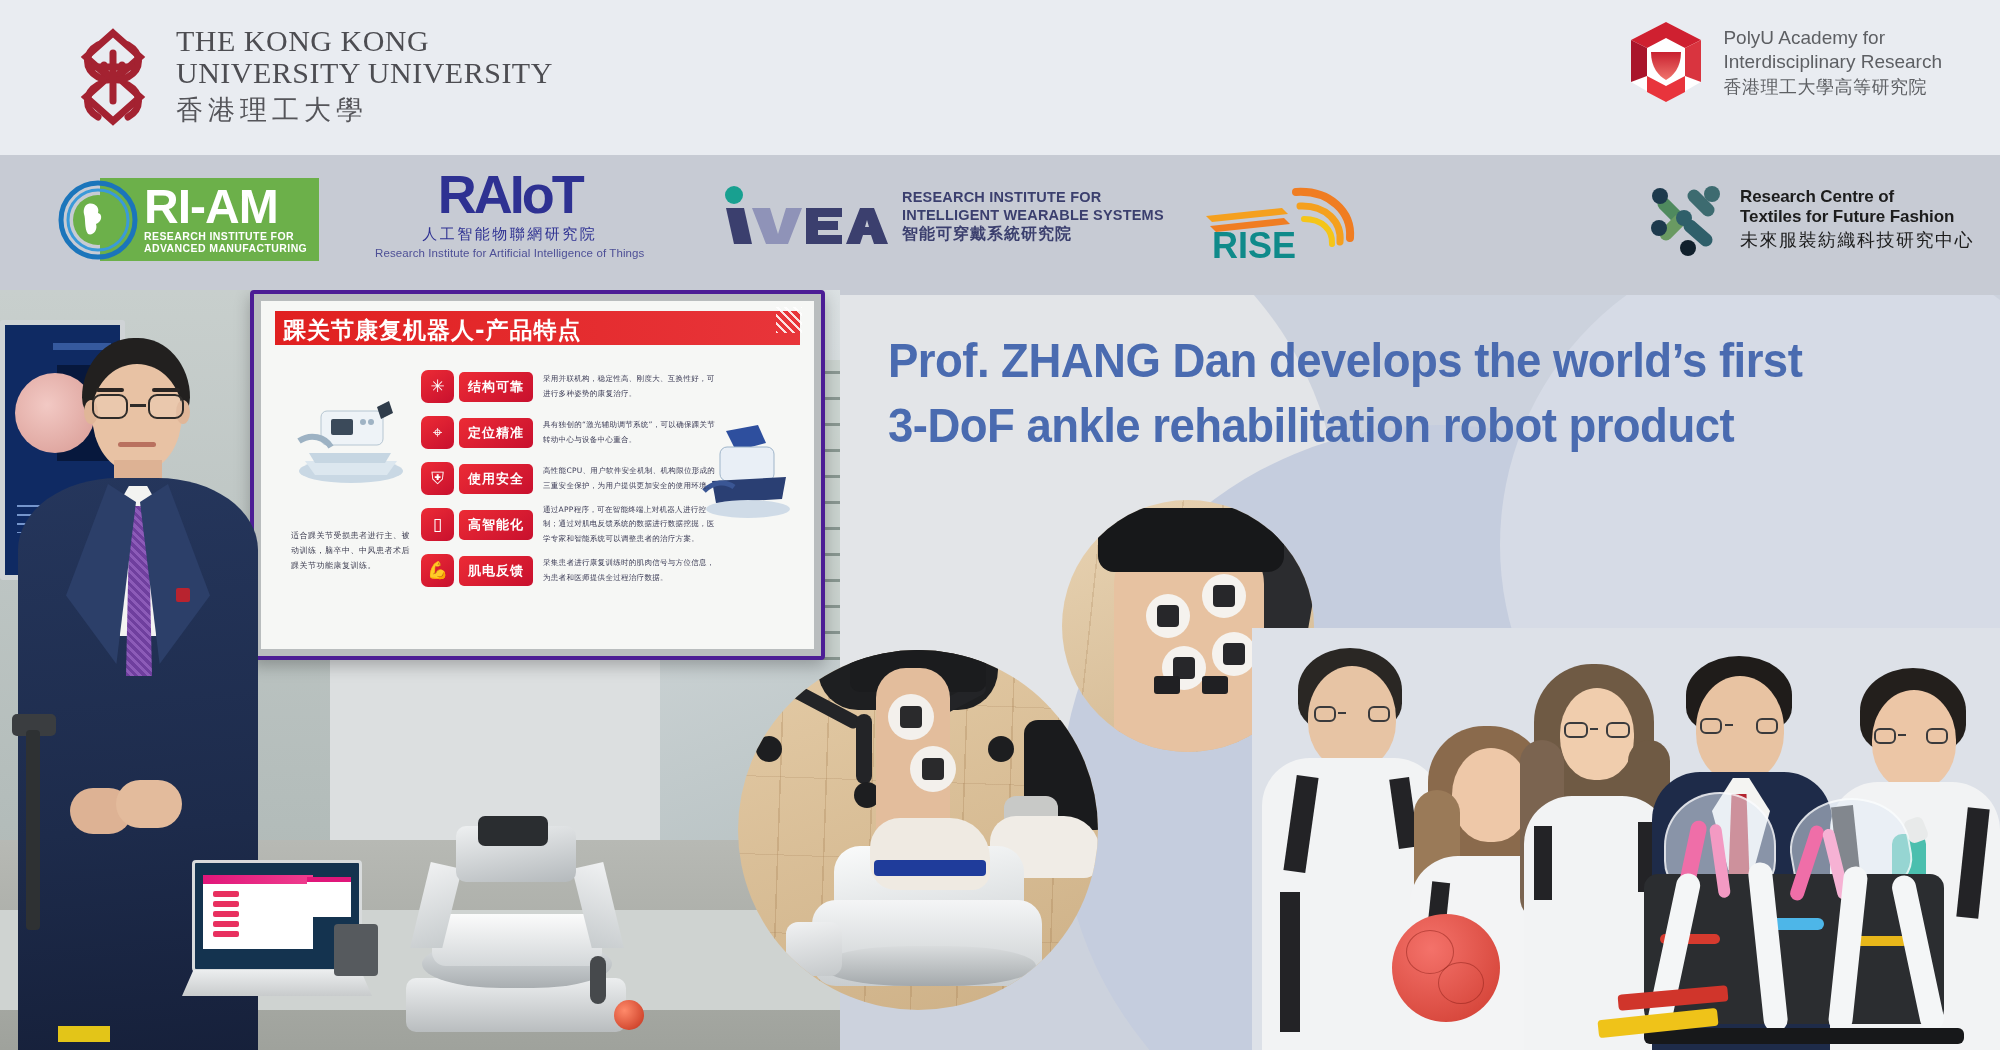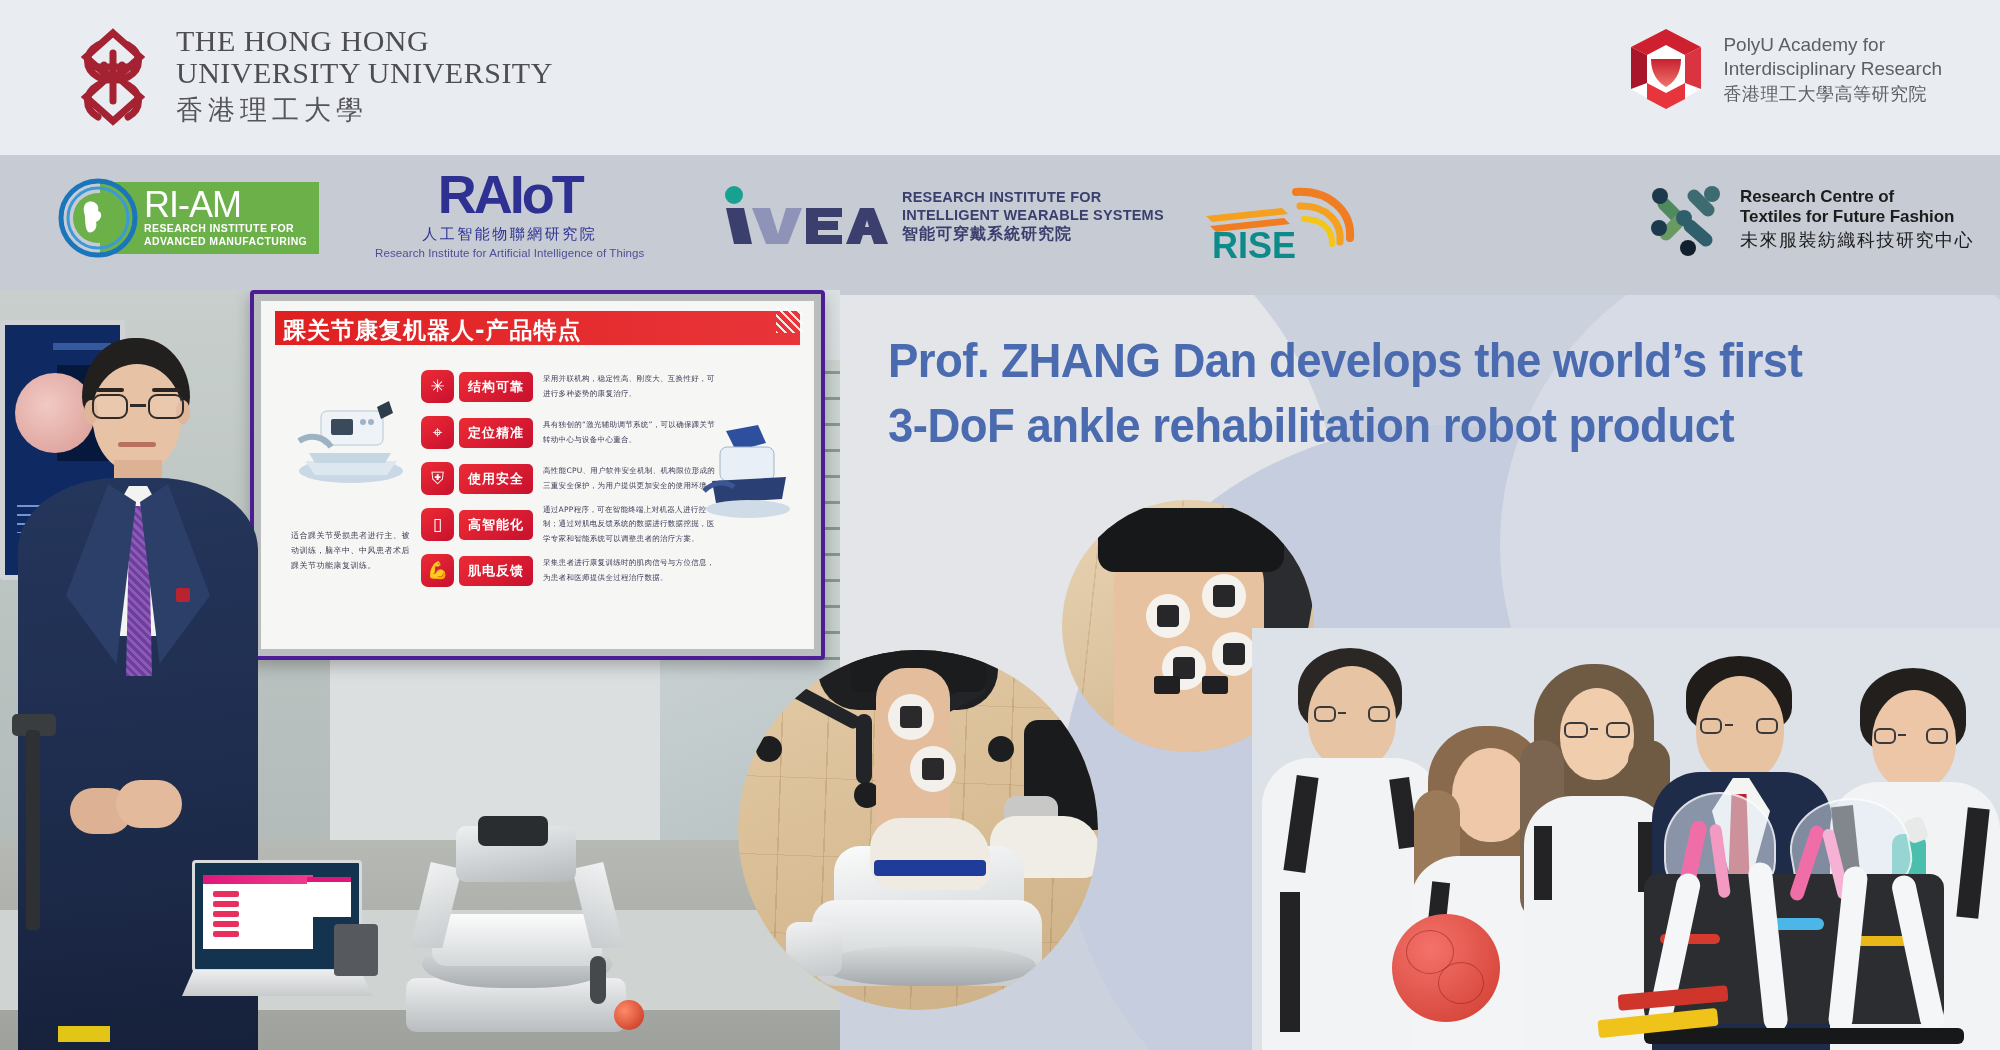--- a/index.html
+++ b/index.html
@@ -28,21 +28,21 @@
     white-space: nowrap;
   }
   .polyu-l1 { font-size: 30px; }
   .polyu-l2 { font-size: 30px; }
   .polyu-cn {
     font-family: "DejaVu Sans", sans-serif; font-size: 27px; color: #55555a;
     letter-spacing: 5px; margin-top: 3px; white-space: nowrap;
   }
 
   .pair-lockup {
-    position: absolute; right: 58px; top: 27px;
+    position: absolute; right: 58px; top: 20px;
     display: flex; align-items: center; gap: 18px;
   }
   .pair-mark { width: 78px; height: 84px; flex: 0 0 auto; }
   .pair-words { display: flex; flex-direction: column; }
   .pair-en { font-size: 19px; color: #5d5f63; line-height: 1.28; white-space: nowrap; }
   .pair-cn { font-family: "DejaVu Sans", sans-serif; font-size: 18px; color: #5d5f63;
              line-height: 1.3; white-space: nowrap; letter-spacing: .5px; }
 
   
   .band-institutes {
@@ -50,21 +50,21 @@
     background: #c7cbd4;
   }
   .inst { position: absolute; display: flex; align-items: center; }
 
   .riam-wrap { left: 58px; top: 178px; }
   .riam-globe { position: relative; width: 80px; height: 80px; flex: 0 0 auto; }
   .riam-plate {
     margin-left: -38px; background: #6cb04a; padding: 6px 12px 7px 44px;
     display: flex; flex-direction: column; align-items: flex-start;
   }
-  .riam-big { font-size: 36px; font-weight: normal; color: #ffffff; line-height: .95;
+  .riam-big { font-size: 48px; font-weight: bold; color: #ffffff; line-height: .95;
               letter-spacing: -1px; }
   .riam-sub1, .riam-sub2 {
     font-size: 10.5px; font-weight: bold; color: #ffffff; letter-spacing: .4px;
     line-height: 1.18; white-space: nowrap;
   }
 
   .raiot-wrap { left: 375px; top: 172px; flex-direction: column; align-items: center; }
   .raiot-logo { font-size: 54px; font-weight: bold; color: #2e3192; line-height: .85;
                 letter-spacing: -3px; font-family: "Liberation Sans", sans-serif; }
   .raiot-cn { font-family: "DejaVu Sans", sans-serif; font-size: 15px; color: #2e3192;
@@ -435,21 +435,21 @@
           <path d="M43 46 L70 70 L43 94 L16 70 Z"></path>
           <path d="M28 18 C14 26 14 42 28 50 C40 57 52 50 52 38"></path>
           <path d="M58 18 C72 26 72 42 58 50 C46 57 34 50 34 38"></path>
           <path d="M28 58 C14 66 14 82 28 90"></path>
           <path d="M58 58 C72 66 72 82 58 90"></path>
           <path d="M43 26 L43 74"></path>
           <path d="M24 40 L62 40"></path>
         </g>
       </svg>
       <div class="polyu-words">
-        <div class="polyu-l1">THE HONG HONG</div>
+        <div class="polyu-l1">THE KONG KONG</div>
         <div class="polyu-l2">UNIVERSITY UNIVERSITY</div>
         <div class="polyu-cn">香港理工大學</div>
       </div>
     </div>
 
     <div class="pair-lockup">
       <svg class="pair-mark" viewBox="0 0 78 84">
         <polygon points="39,2 74,20 74,62 39,82 4,62 4,20" fill="#ffffff"></polygon>
         <polygon points="39,2 74,20 58,28 39,18 20,28 4,20" fill="#cf2030"></polygon>
         <polygon points="4,20 20,28 20,56 4,62" fill="#a9152b"></polygon>

